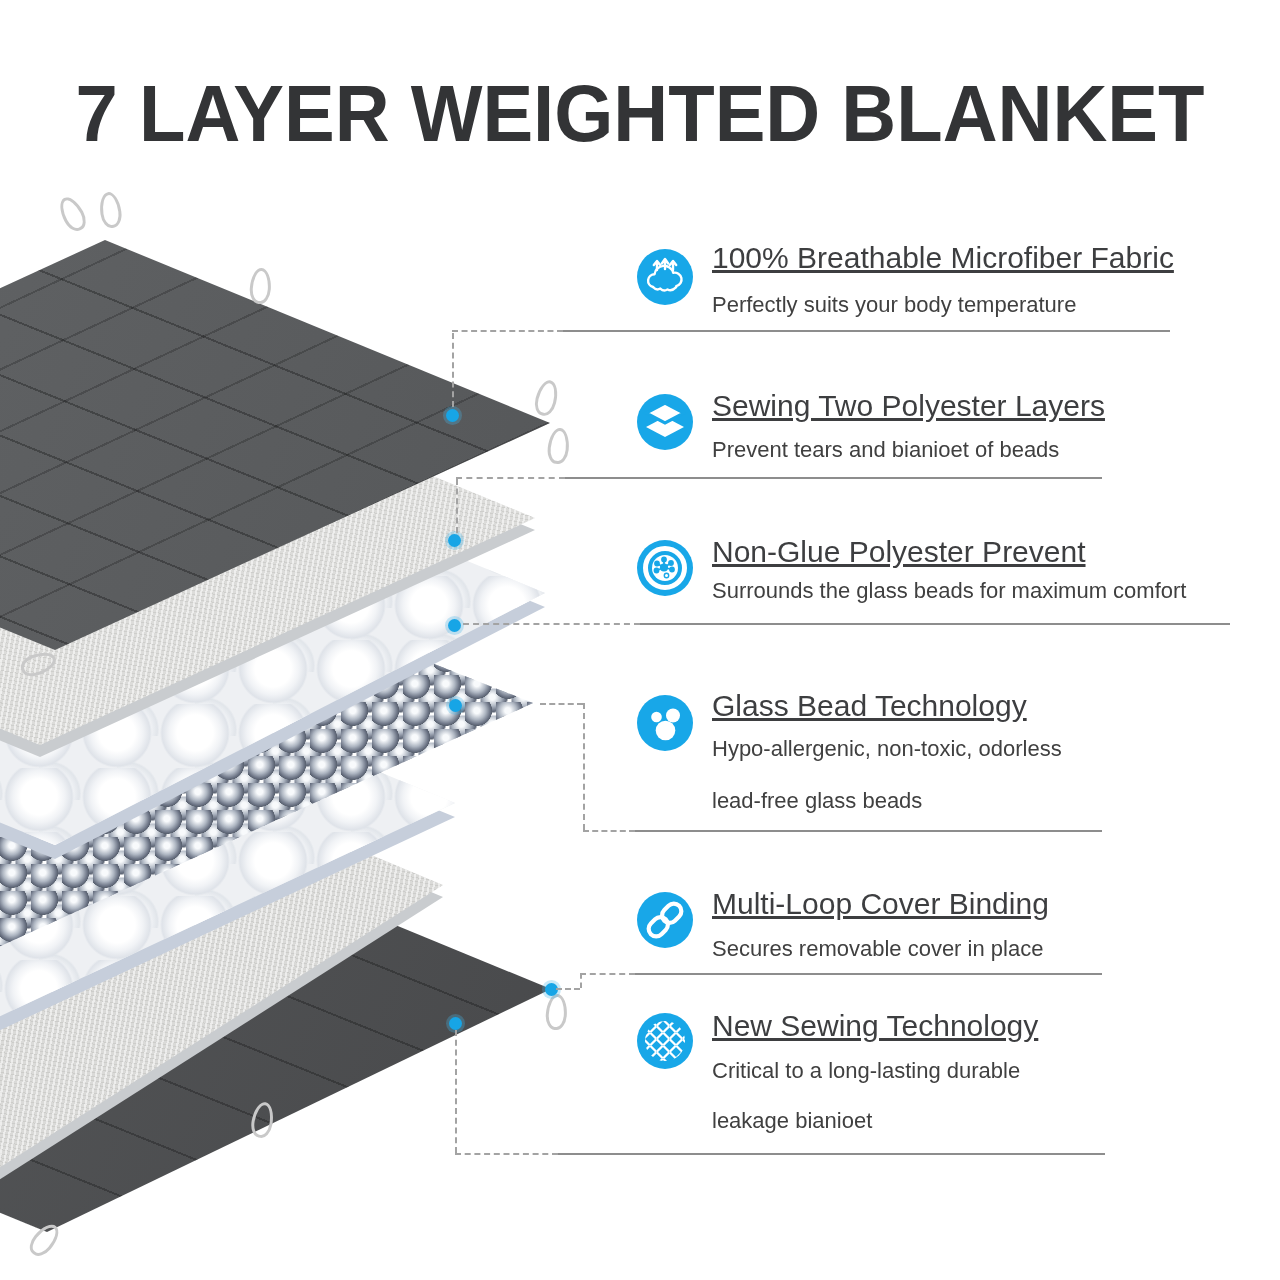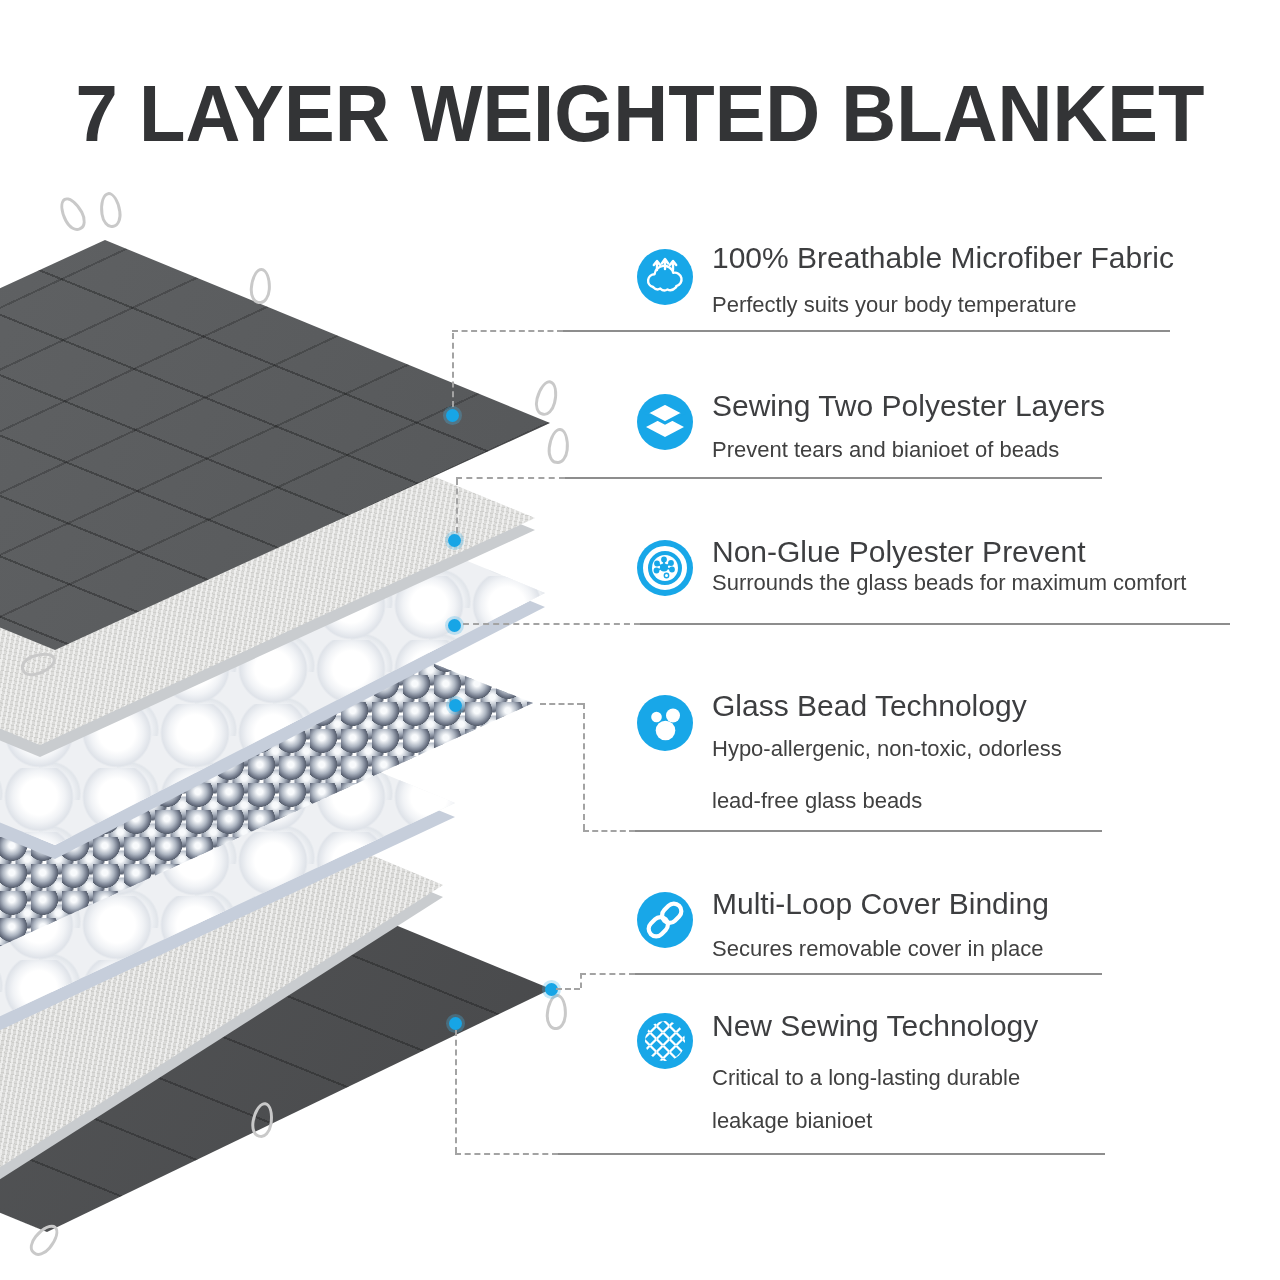--- a/index.html
+++ b/index.html
@@ -76,21 +76,21 @@
   .dot{position:absolute;width:13px;height:13px;border-radius:50%;background:#17a5e6;
     box-shadow:0 0 0 3px rgba(73,181,231,.30);z-index:13;}
   .dash-h{position:absolute;height:0;border-top:2px dashed #a3a3a3;z-index:13;}
   .dash-v{position:absolute;width:0;border-left:2px dashed #a3a3a3;z-index:13;}
   .sep{position:absolute;height:2px;background:#8d8d8d;z-index:13;}
 
   
   .feature{position:absolute;left:637px;width:610px;}
   .icon-circle{position:absolute;left:0;width:56px;height:56px;border-radius:50%;
     background:#18a7e8;display:flex;align-items:center;justify-content:center;}
-  .ftitle{position:absolute;left:75px;top:0;font-size:30px;line-height:36px;color:#3d3e40;white-space:nowrap;}
+  .ftitle{position:absolute;left:75px;top:0;font-size:30px;line-height:36px;color:#3d3e40;white-space:nowrap;text-decoration:underline;}
   .fsub{position:absolute;left:75px;font-size:22px;line-height:26px;color:#404040;white-space:nowrap;}
 </style>
 </head>
 <body>
 
 <div class="canvas">
 
   <div class="page-title">7 LAYER WEIGHTED BLANKET</div>
 
   <div>
@@ -193,21 +193,21 @@
           <line x1="27" y1="27.5" x2="20" y2="23.5"></line>
             <circle cx="20" cy="23.5" r="2"></circle>
           <line x1="27" y1="27.5" x2="19.5" y2="30.5"></line>
             <circle cx="19.5" cy="30.5" r="2"></circle>
           <circle cx="27" cy="27.5" r="3.2"></circle>
           <circle cx="29.5" cy="35.5" r="2.2" fill="#fff" stroke-width="1.4"></circle>
         </g>
       </svg>
     </div>
     <div class="ftitle">Non-Glue Polyester Prevent</div>
-    <div class="fsub" style="top:36px">Surrounds the glass beads for maximum comfort</div>
+    <div class="fsub" style="top:44px">Surrounds the glass beads for maximum comfort</div>
   </div>
 
   <div class="feature" style="top:688px">
     <div class="icon-circle" style="top:7px">
       <svg width="56" height="56" viewBox="0 0 56 56">
         <circle cx="19.5" cy="22" r="5.3" fill="#fff"></circle>
         <circle cx="36" cy="20.5" r="7" fill="#fff"></circle>
         <circle cx="28.5" cy="35.5" r="9.8" fill="#fff"></circle>
       </svg>
     </div>
@@ -240,17 +240,17 @@
           <clipPath id="weaveclip">
               <circle cx="28" cy="28" r="20"></circle>
             </clipPath>
         </defs>
         <g clip-path="url(#weaveclip)">
           <rect x="6" y="6" width="44" height="44" fill="url(#weavepat)"></rect>
         </g>
       </svg>
     </div>
     <div class="ftitle">New Sewing Technology</div>
-    <div class="fsub" style="top:57px">Critical to a long-lasting durable</div>
+    <div class="fsub" style="top:50px">Critical to a long-lasting durable</div>
     <div class="fsub" style="top:100px">leakage bianioet</div>
   </div>
 
 </div>
 
 </body></html>

